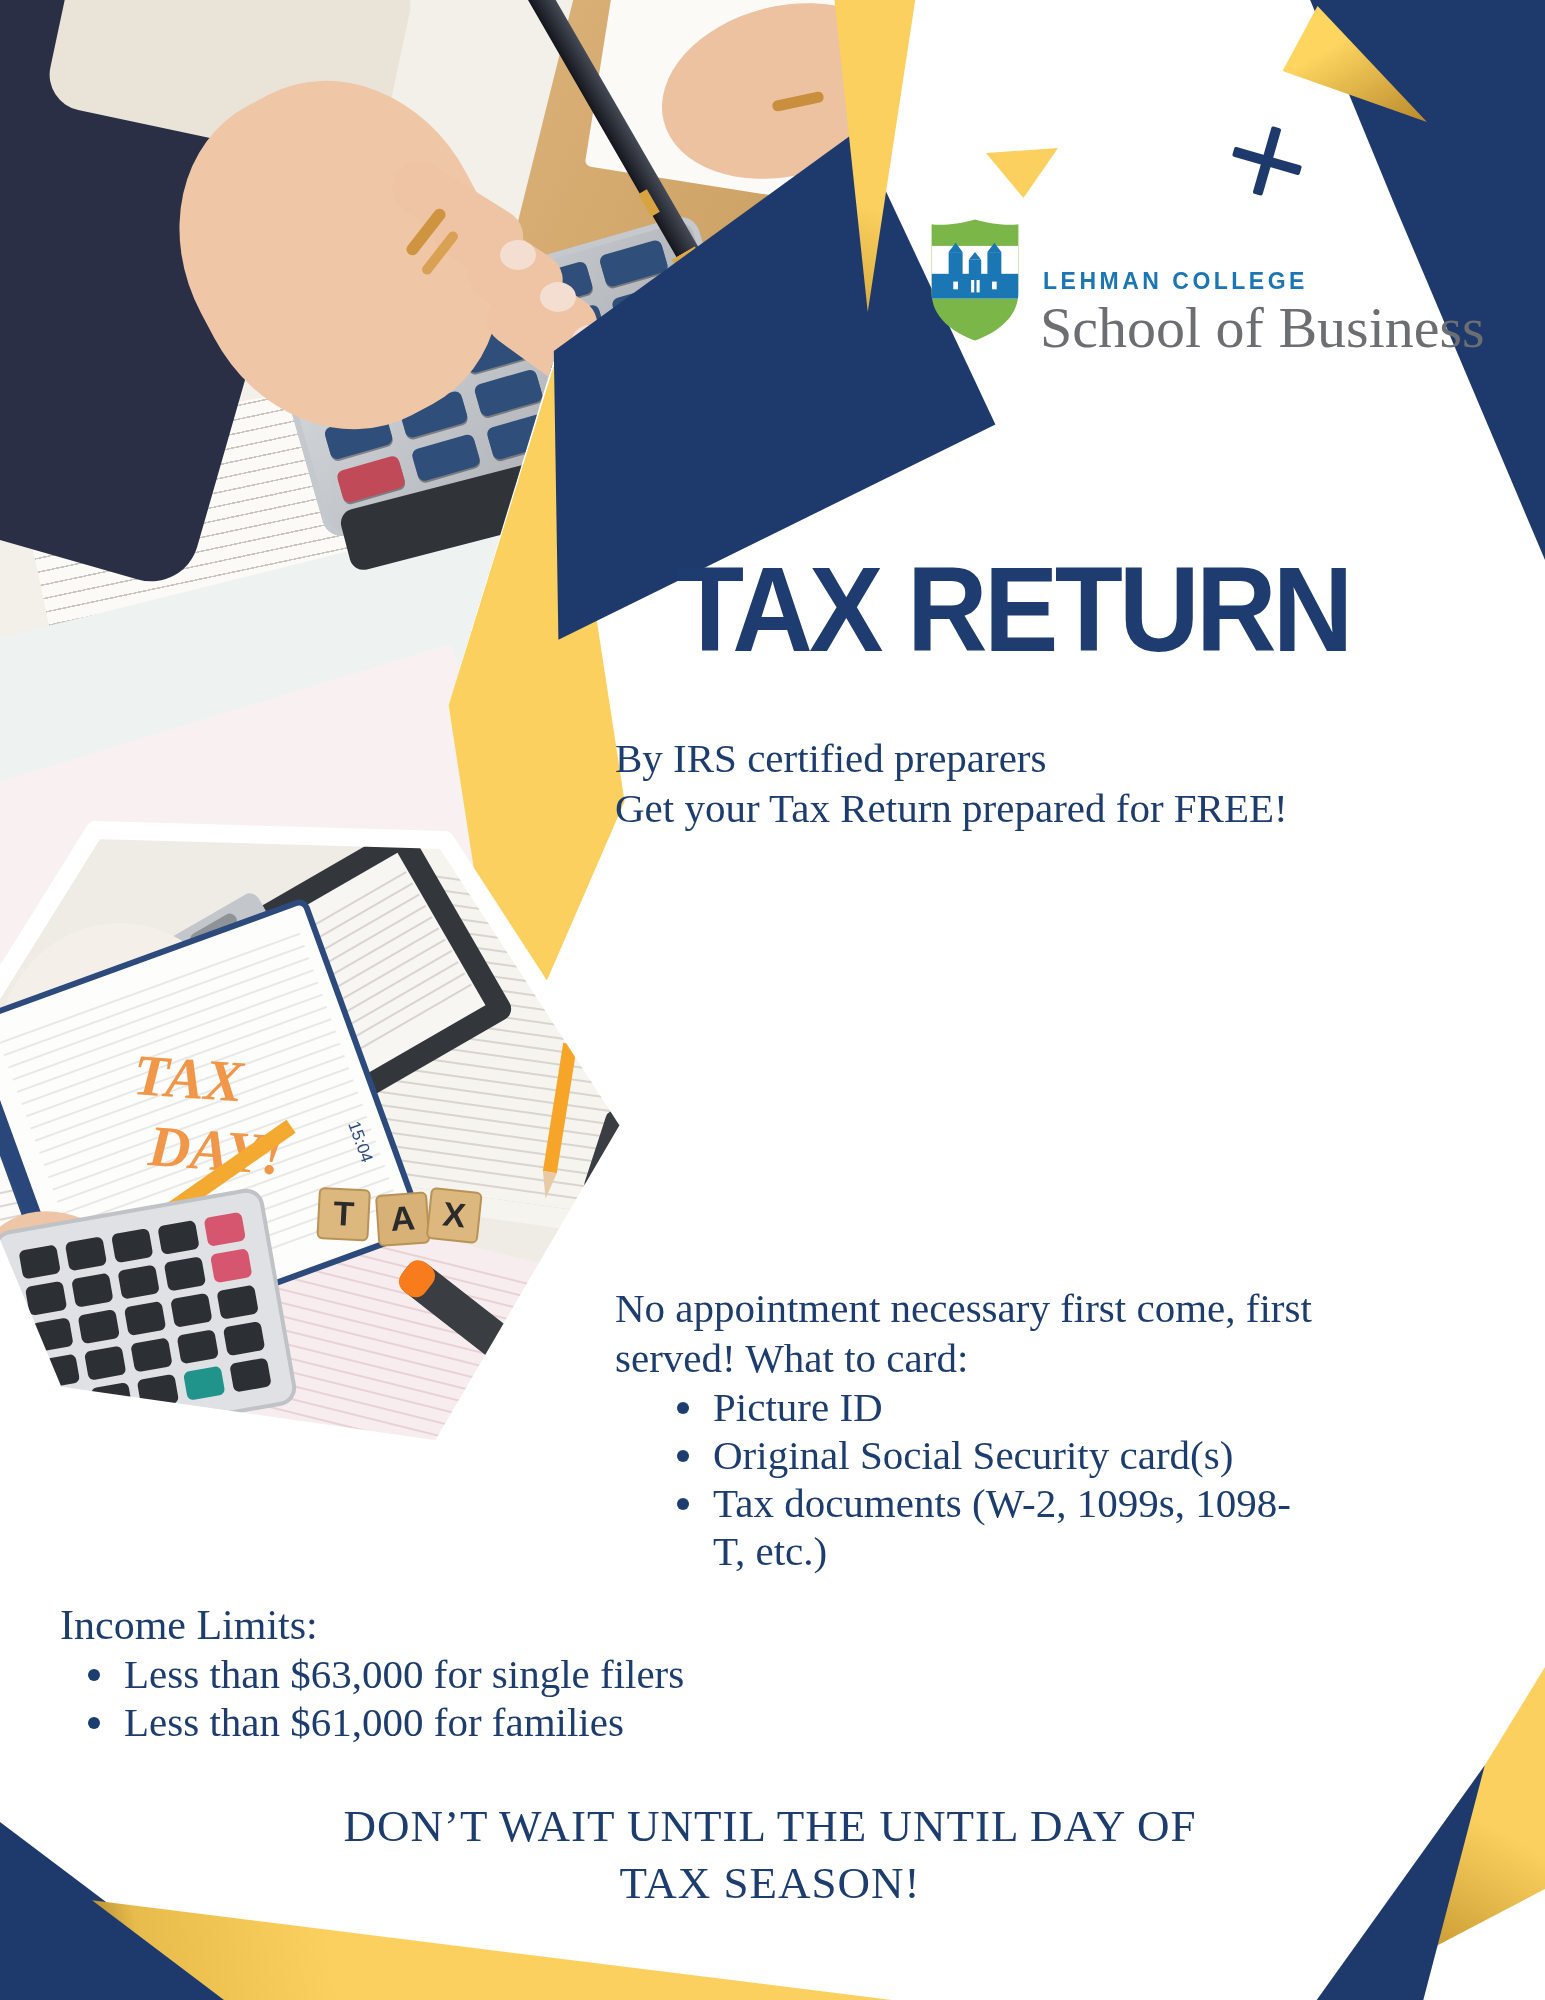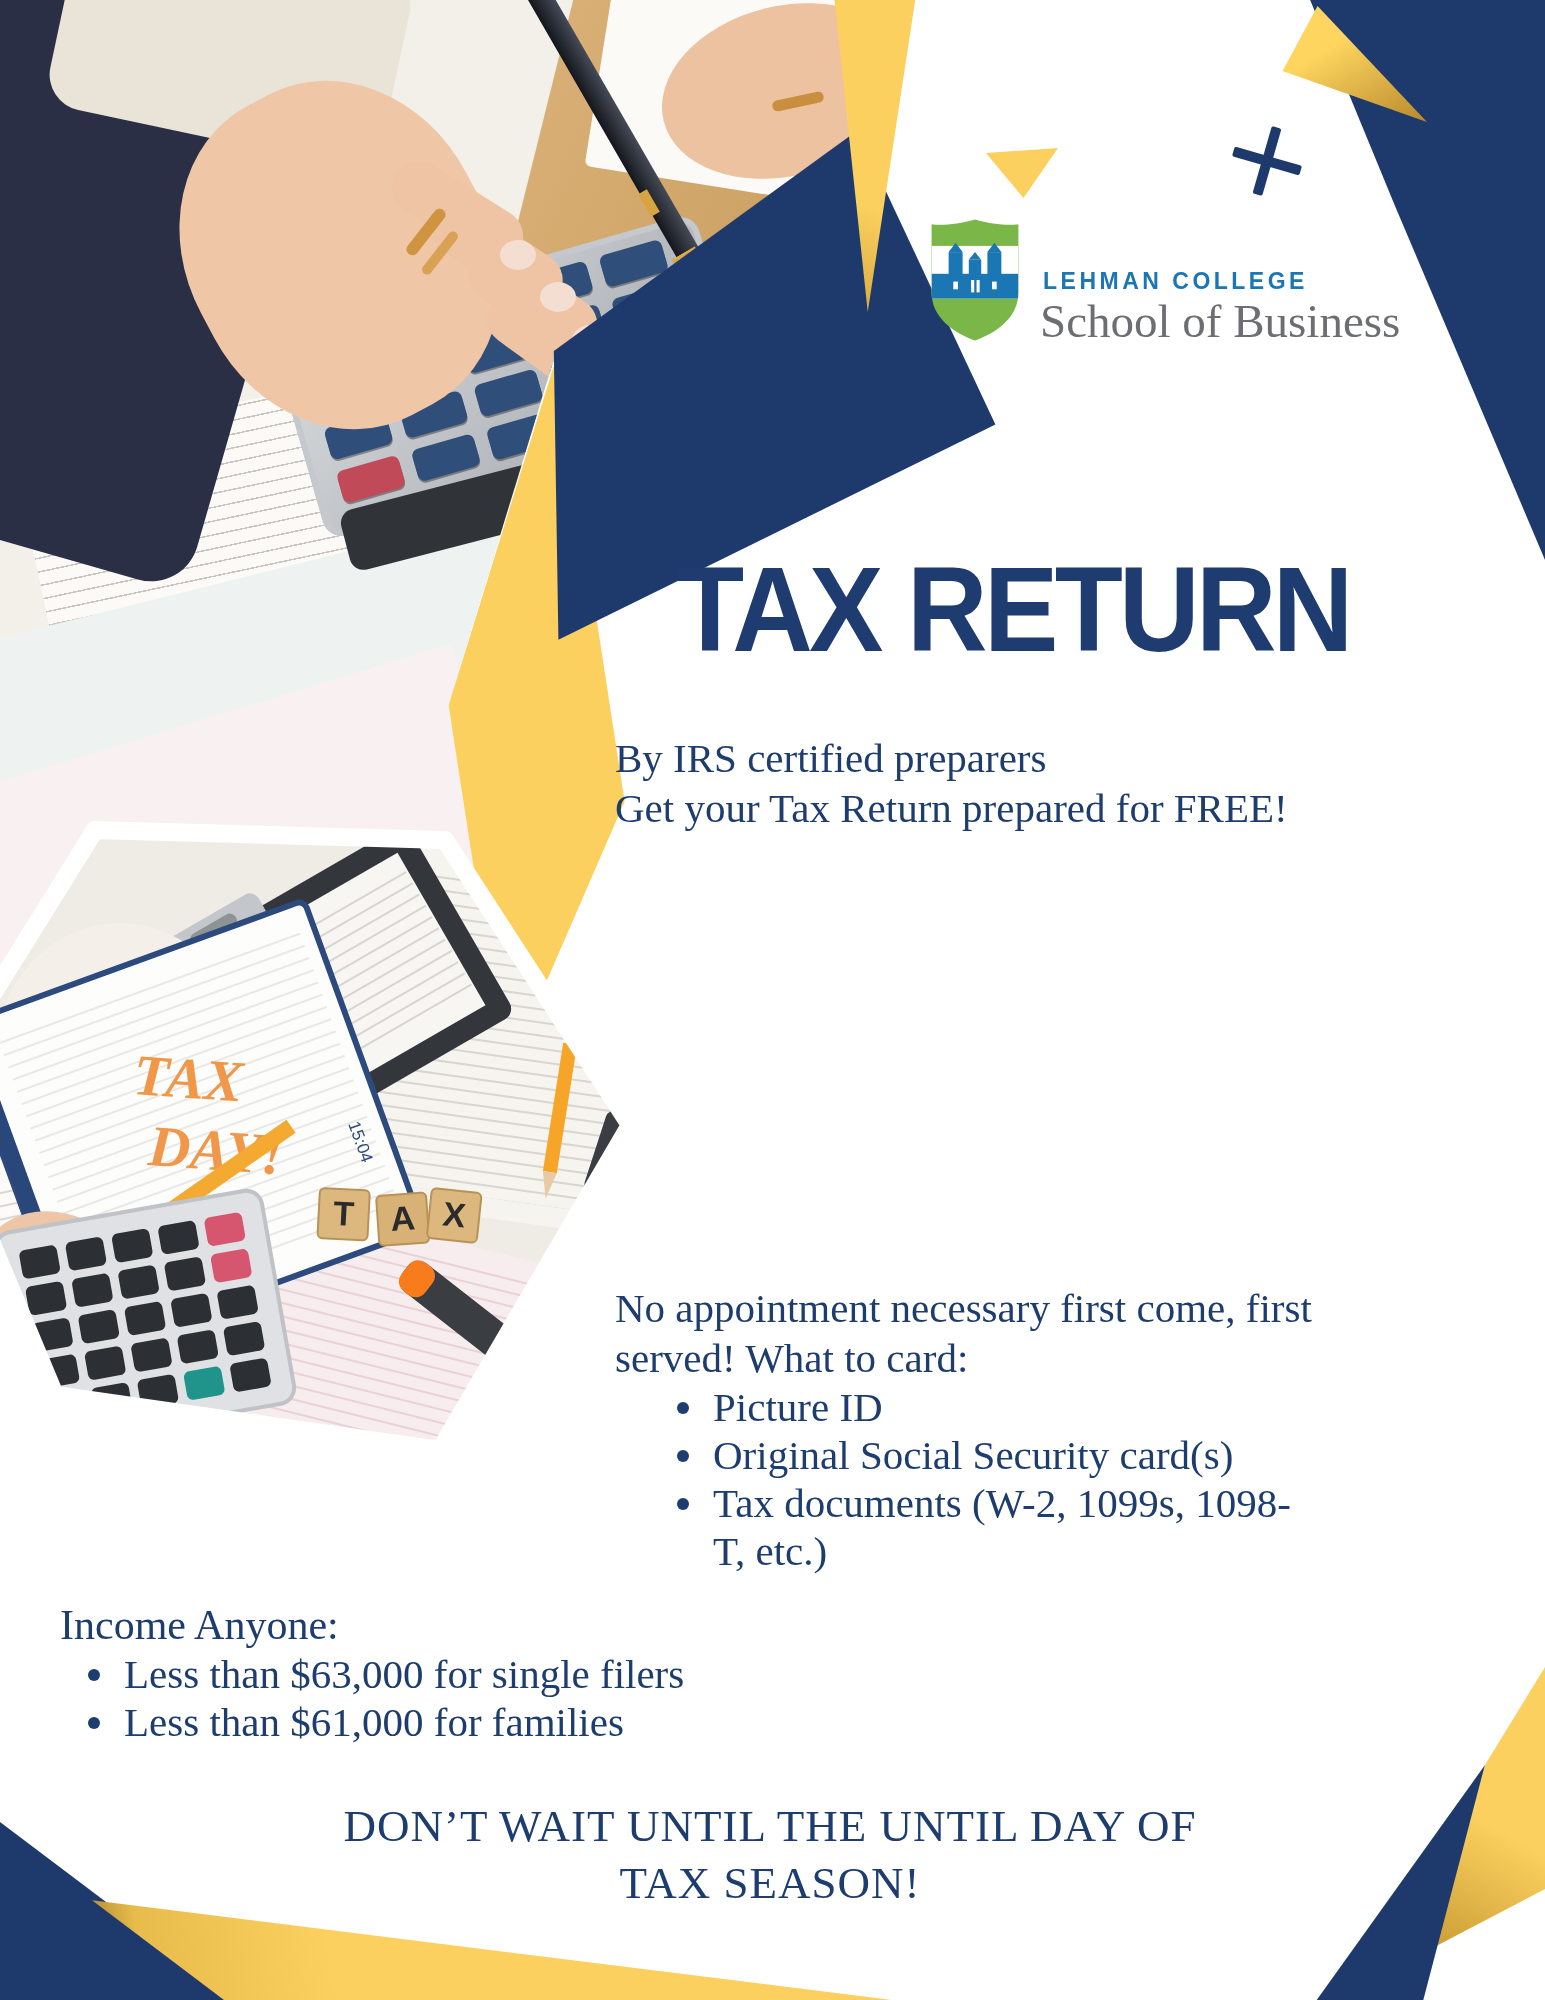--- a/index.html
+++ b/index.html
@@ -67,21 +67,21 @@
     clip-path:polygon(0 6%,100% 100%,16.5% 100%);}
   .br-yellow{left:1420px;top:1652px;width:125px;height:300px;
     background:linear-gradient(210deg,#fbd05e 55%,#c89a33 100%);
     clip-path:polygon(100% 5%,100% 79%,13% 98%,50% 39%);}
   .br-navy{left:1288px;top:1758px;width:205px;height:242px;background:#1e3a6d;
     clip-path:polygon(96% 3%,66% 100%,14% 100%);}
   
   .logo-shield{left:928px;top:218px;width:94px;height:124px;}
   .logo-college{left:1043px;top:268px;font-family:"Liberation Sans",sans-serif;font-weight:bold;
     font-size:23px;letter-spacing:3.5px;color:#1b76b4;}
-  .logo-school{left:1040px;top:294px;font-family:"Liberation Serif",serif;font-size:47px;color:#6d6e71;}
+  .logo-school{left:1040px;top:294px;font-family:"Liberation Serif",serif;font-size:58px;color:#6d6e71;}
   
   .title{left:676px;top:540px;width:840px;font-family:"Liberation Sans",sans-serif;font-weight:800;
     font-size:120px;letter-spacing:-4px;color:#1e3c70;transform:scaleX(.93);transform-origin:left top;white-space:nowrap;}
   .copy{color:#1d3d6e;font-size:41px;line-height:50px;}
   .intro{left:615px;top:733px;width:700px;}
   .details{left:615px;top:948px;width:700px;}
   .appt{left:615px;top:1283px;width:700px;}
   ul.blist{margin:0;padding:0 0 0 62px;}
   ul.blist li{list-style:none;position:relative;padding-left:36px;line-height:48px;}
   ul.blist li::after{content:"";position:absolute;left:0;top:19px;width:12px;height:12px;border-radius:50%;background:#1d3d6e;}
@@ -317,21 +317,21 @@
   <div class="abs copy appt">
     <div>No appointment necessary first come, first served! What to card:</div>
     <ul class="blist">
         <li>Picture ID</li>
         <li>Original Social Security card(s)</li>
         <li>Tax documents (W-2, 1099s, 1098-T, etc.)</li>
       </ul>
   </div>
 
   <div class="abs copy income">
-    <div style="font-size:42px;">Income Anyone:</div>
+    <div style="font-size:42px;">Income Limits:</div>
     <ul class="blist">
         <li>Less than $63,000 for single filers</li>
         <li>Less than $61,000 for families</li>
       </ul>
   </div>
 
   <div class="abs cta">DON’T WAIT UNTIL THE UNTIL DAY OF TAX SEASON!</div>
 
   <div class="shape bl-navy"></div>
   <div class="shape bl-yellow"></div>

